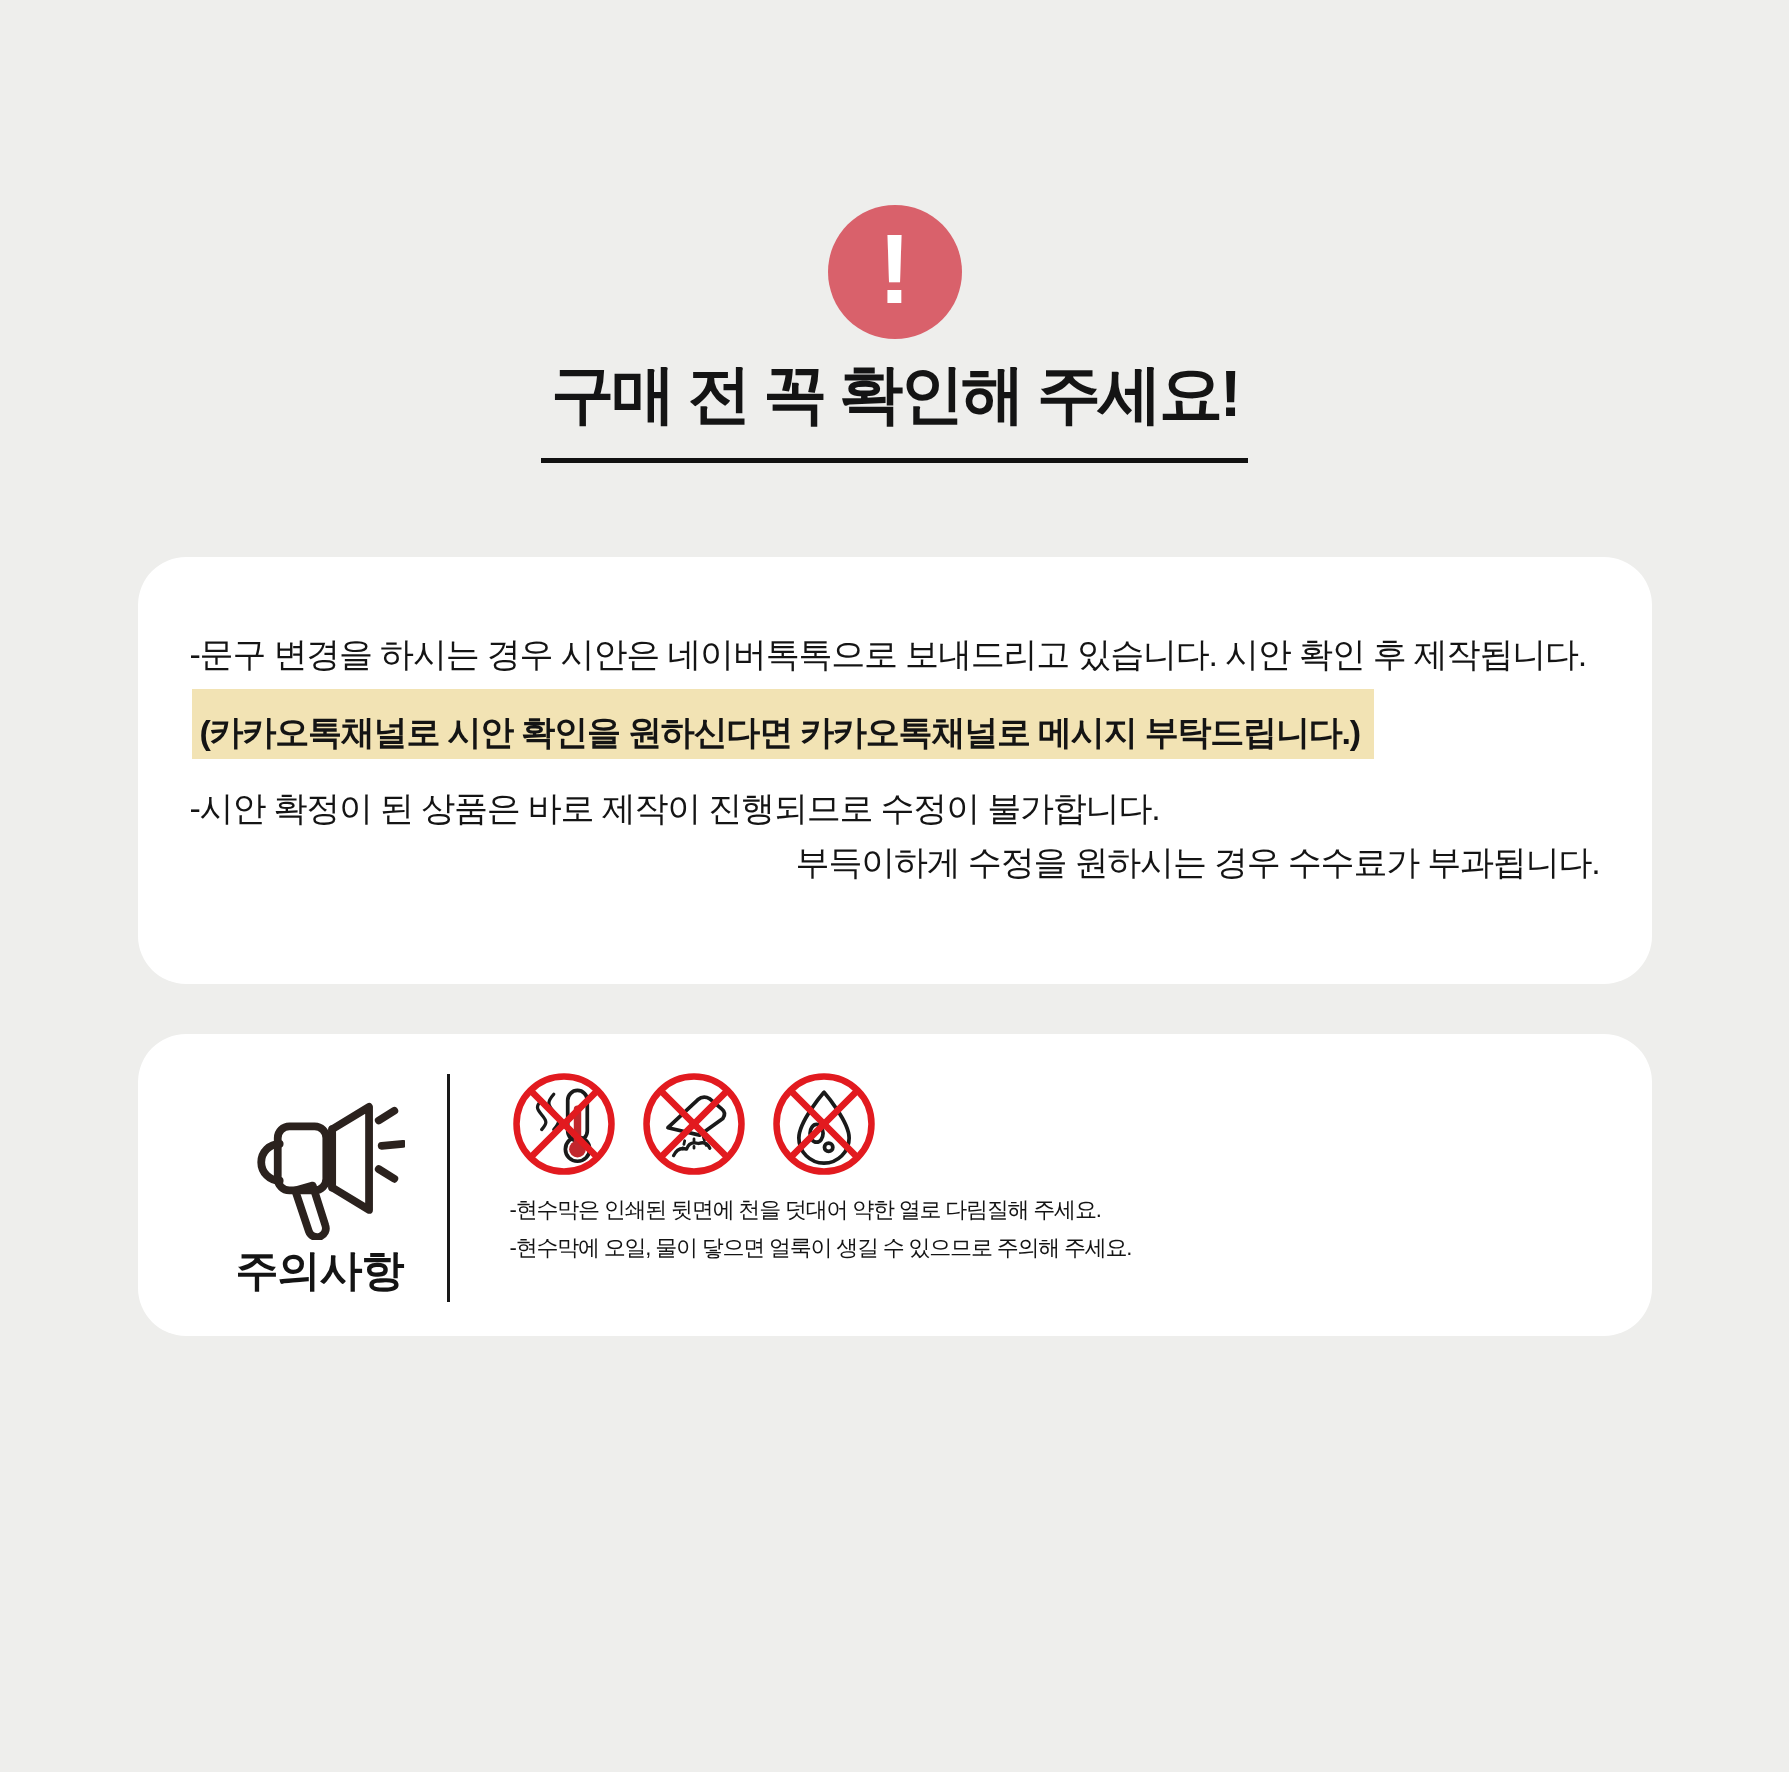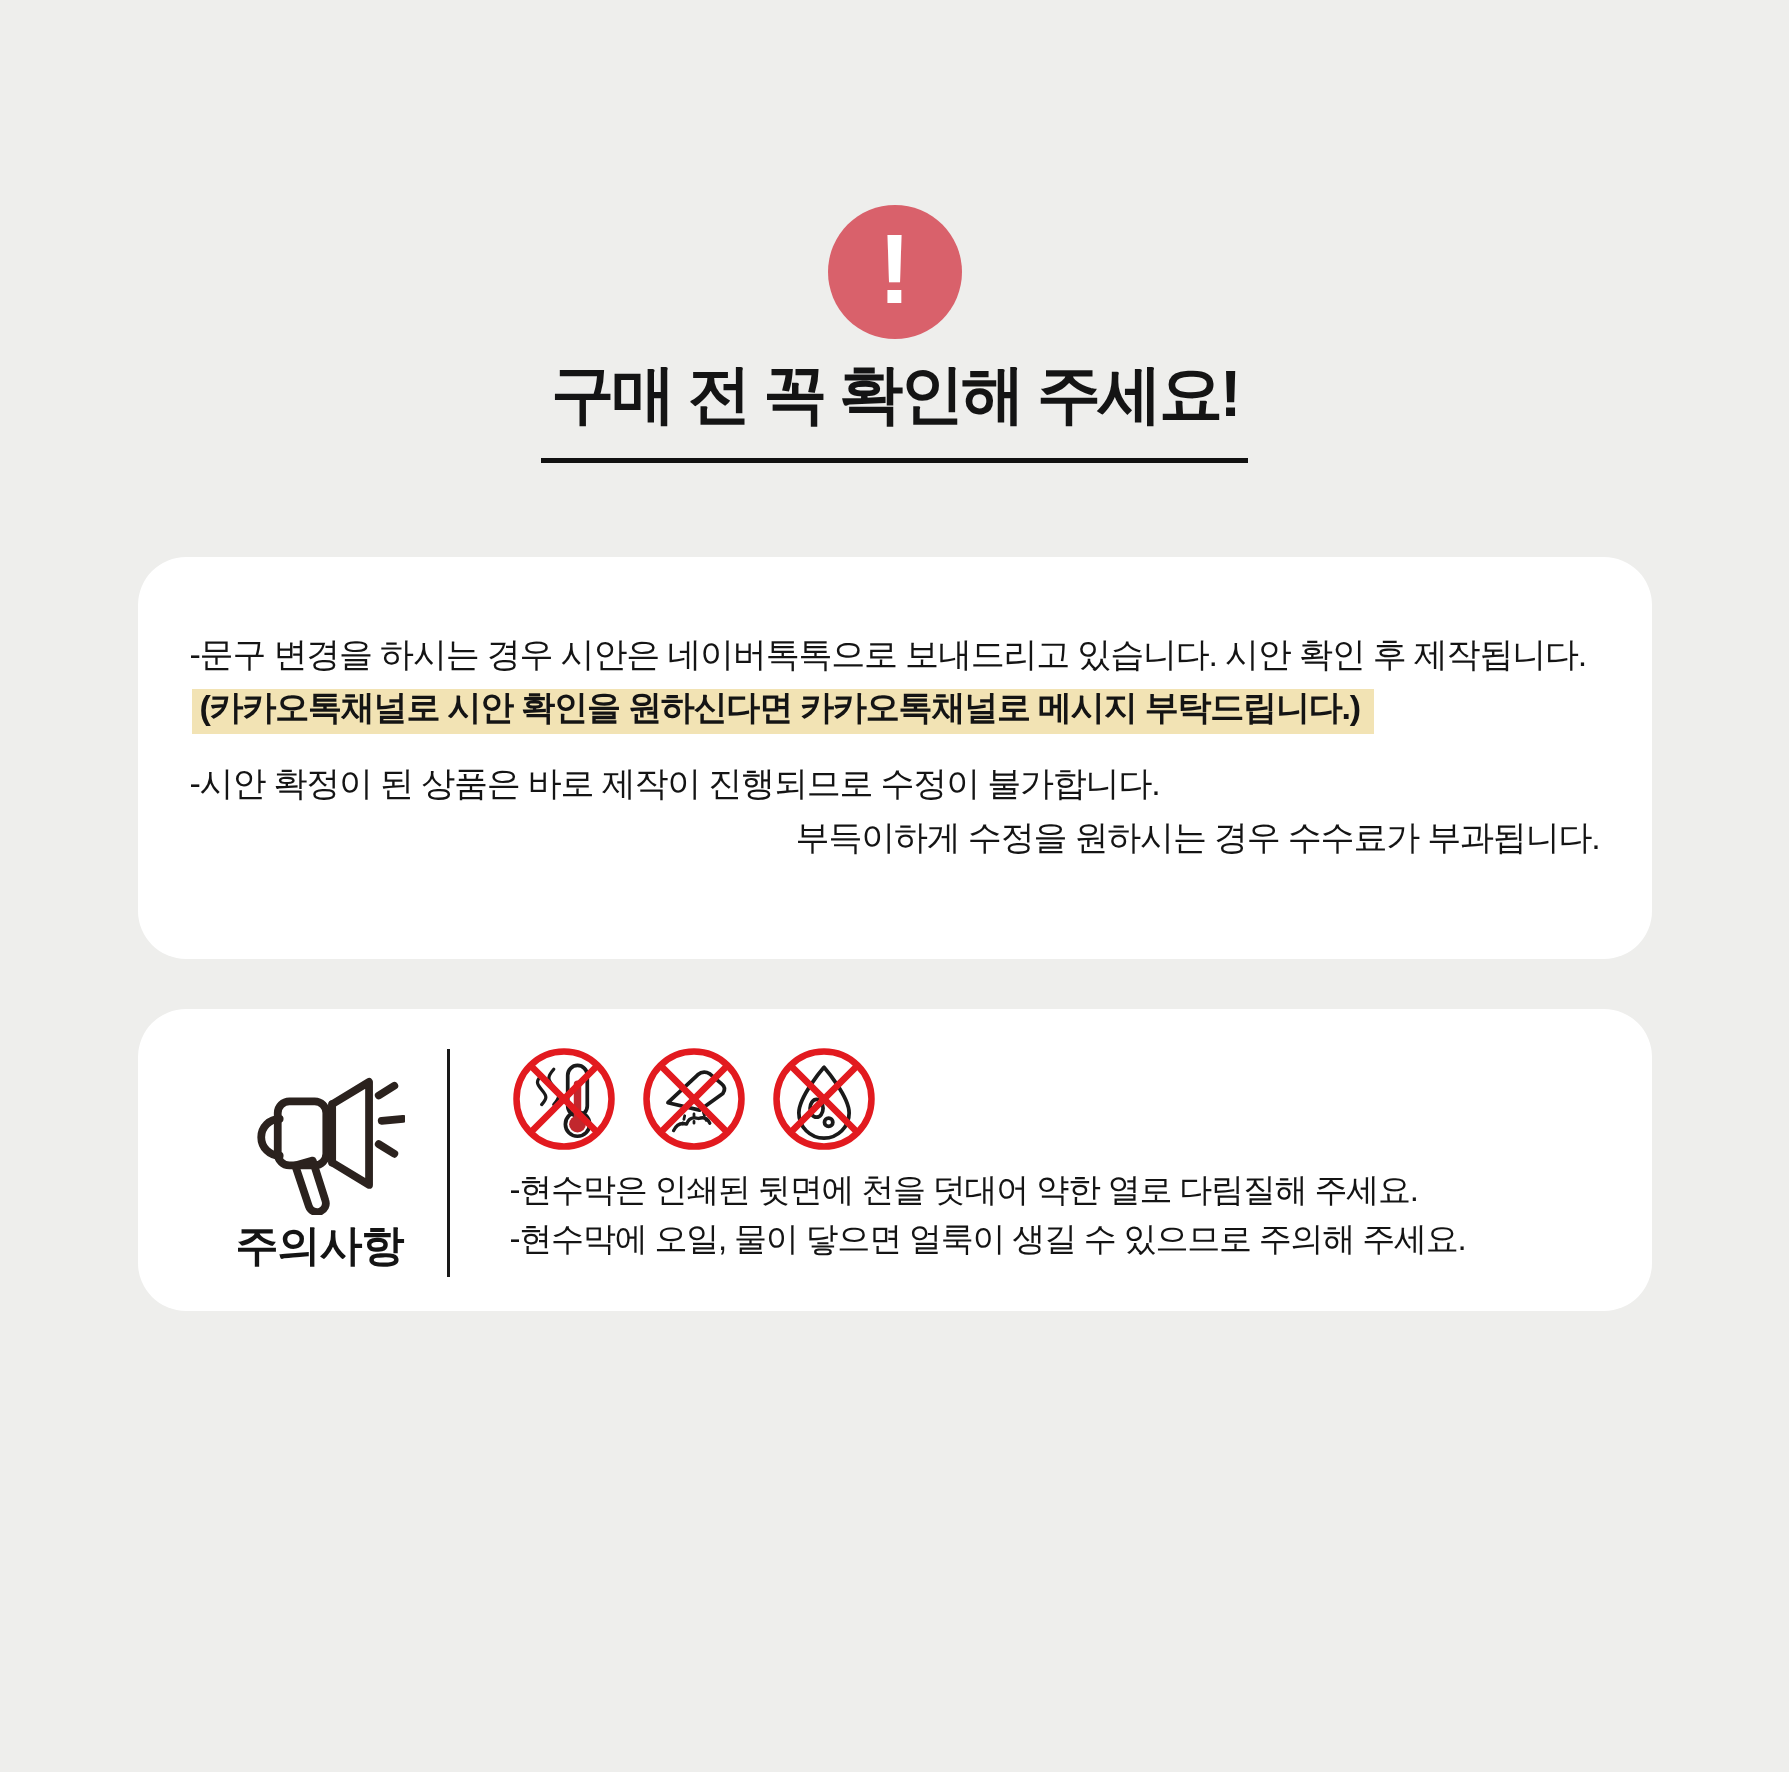--- a/index.html
+++ b/index.html
@@ -41,35 +41,35 @@
     white-space:nowrap;
   }
   .m39{margin-bottom:39px;}
   .m38{margin-bottom:38px;}
   .m16{margin-bottom:16px;}
   .m18{margin-bottom:18px;}
   .m32{margin-bottom:32px;}
   .bold{font-weight:700;}
   .highlight{
     display:inline-block;background:#f2e3b4;font-weight:700;
-    padding:1px 14px 9px 8px;margin-left:2px;
+    padding:26px 14px 9px 8px;margin-left:2px;
   }
   .indent{margin-left:14px;text-align:right;}
 
   
   .card2{margin-top:50px;height:302px;padding:36px 55px 30px 55px;
     display:flex;align-items:stretch;}
   .left-col{width:254px;display:flex;flex-direction:column;align-items:center;}
   .left-col svg{display:block;}
   .caution-label{font-size:43px;font-weight:800;letter-spacing:-1px;margin-top:2px;}
   .divider{width:3px;background:#181818;align-self:stretch;margin:4px 0;}
   .right-col{flex:1;padding-left:60px;display:flex;flex-direction:column;}
   .prohibit-row{display:flex;gap:22px;align-items:flex-start;}
   .caution-lines{margin-top:16px;}
-  .cline{font-size:33px;letter-spacing:-1.2px;line-height:1.05;white-space:nowrap;}
+  .cline{font-size:22px;letter-spacing:-1.2px;line-height:1.05;white-space:nowrap;}
   .cline + .cline{margin-top:15px;}
 </style>
 </head>
 <body>
 
 <div class="page">
 
   <div class="header">
     <div class="alert-circle">
       <span class="mark">!</span>

